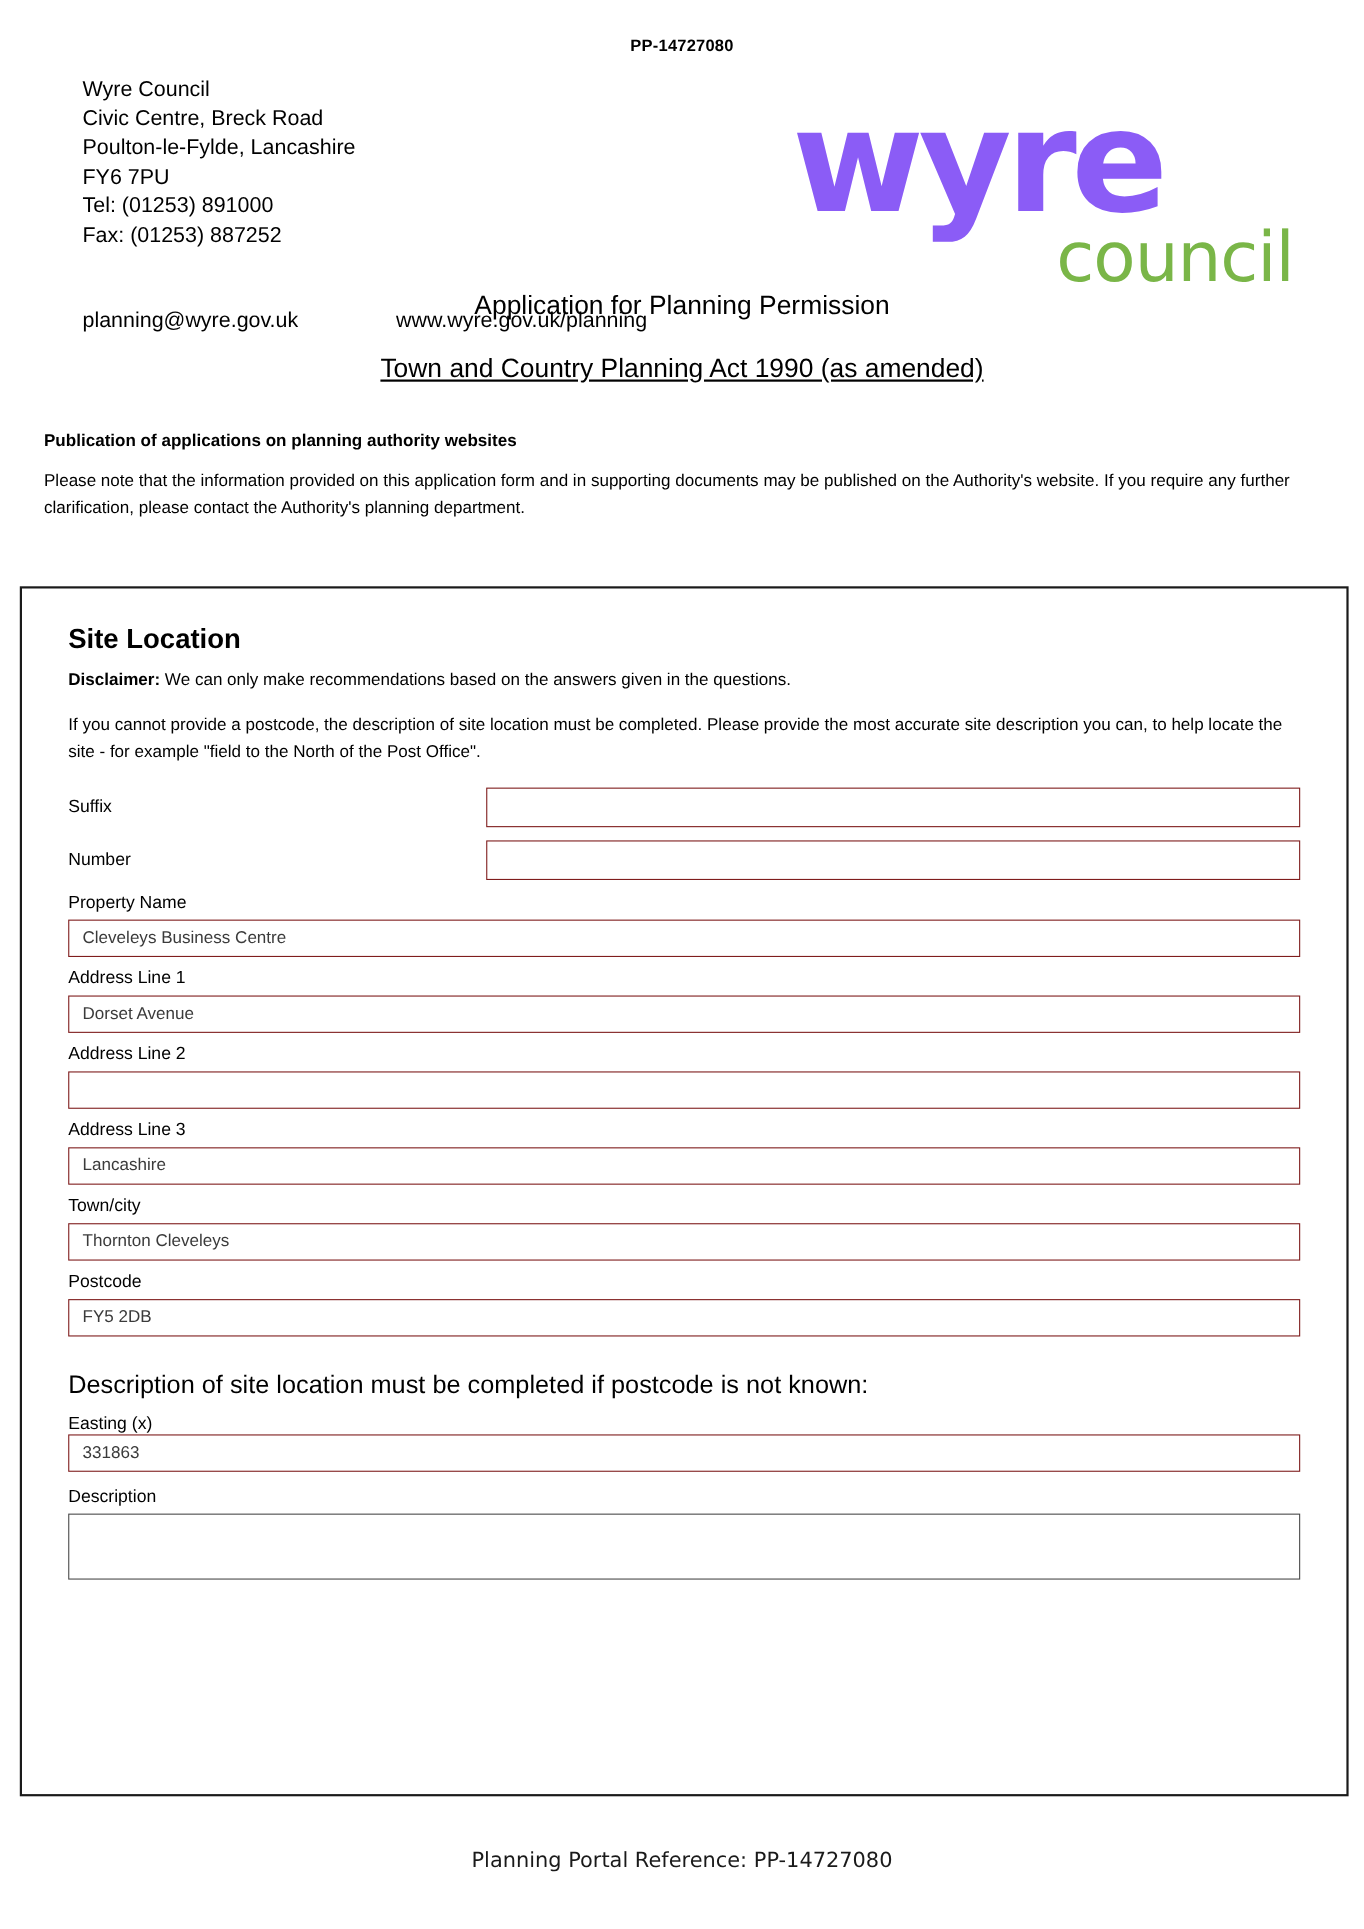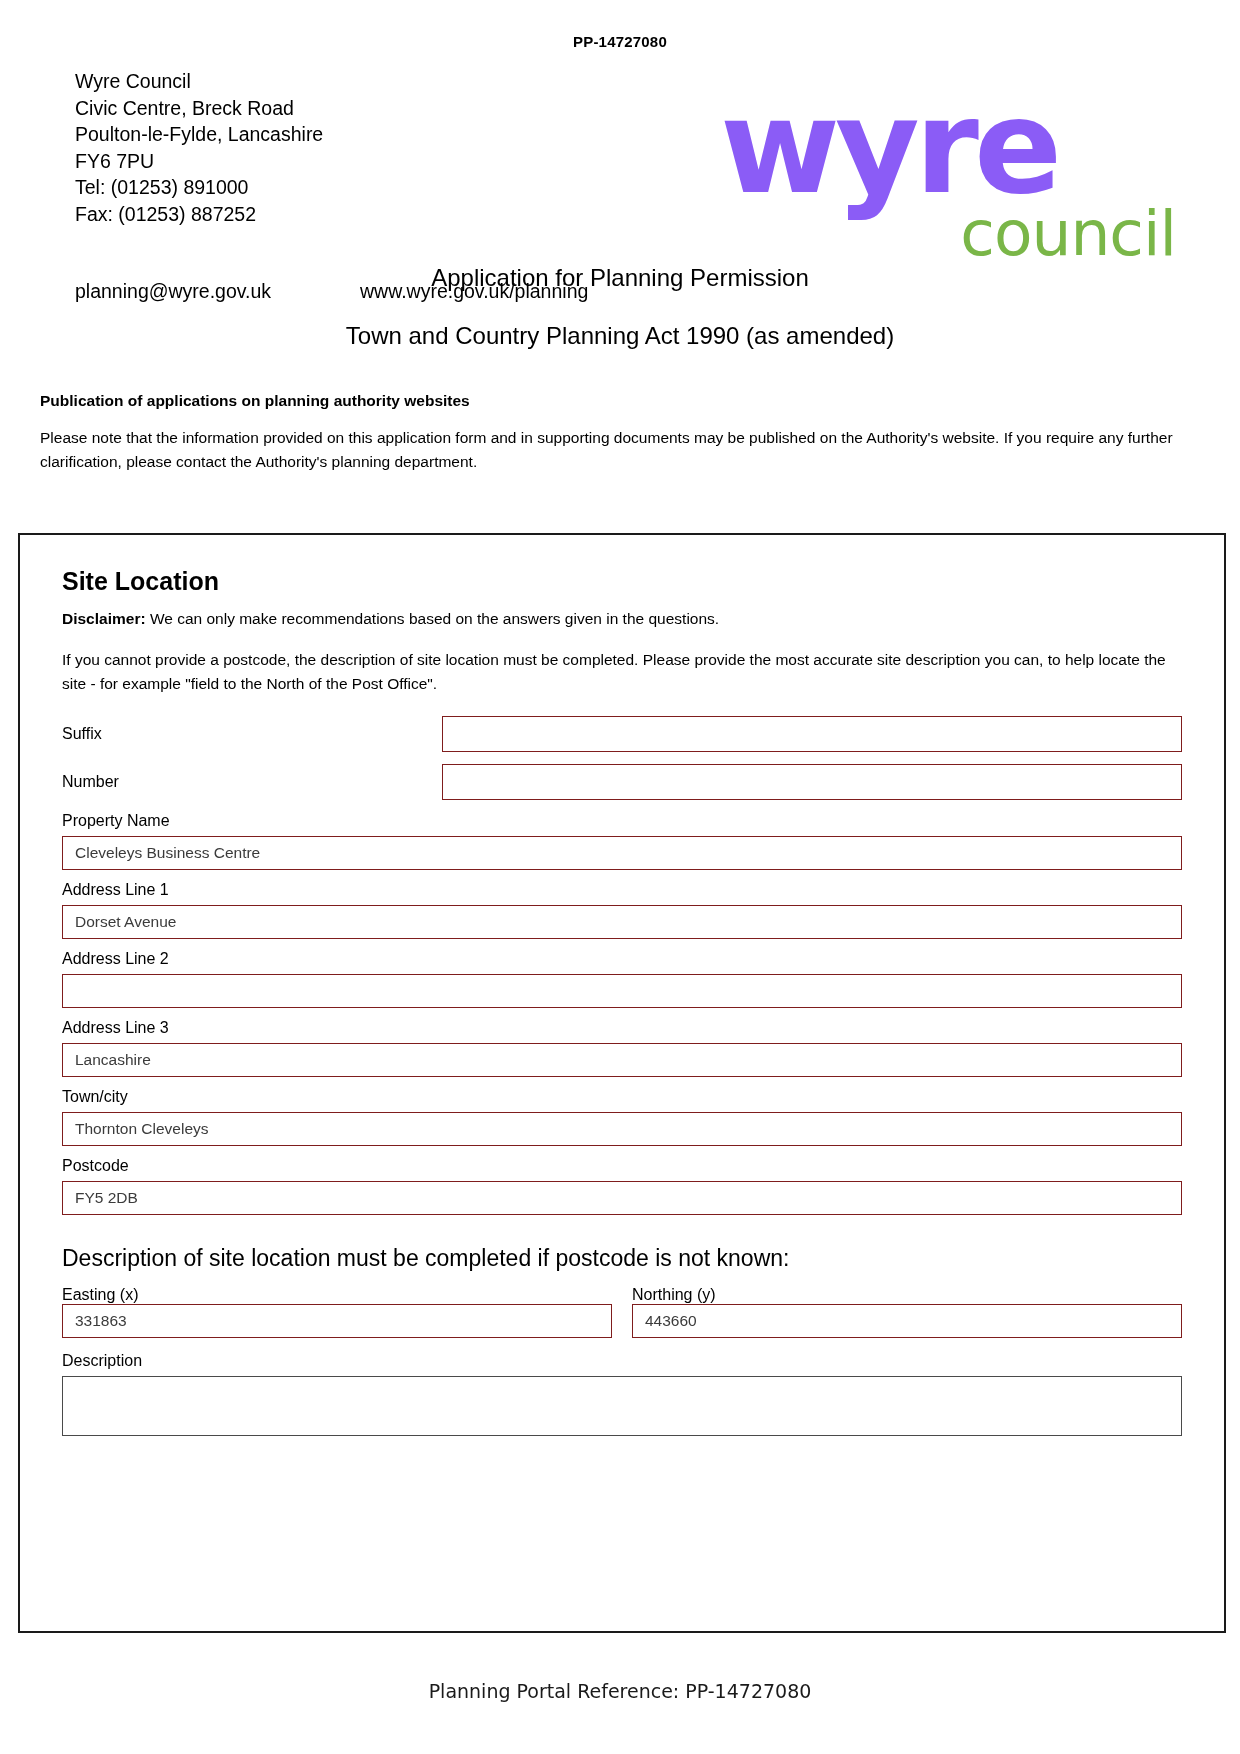--- a/index.html
+++ b/index.html
@@ -88,20 +88,21 @@
   }
   .title-main {
     text-align: center;
     font-size: 24px;
     margin-top: 6px;
   }
   .title-act {
     text-align: center;
     font-size: 24px;
     margin-top: 30px;
+    text-decoration: underline;
   }
   .pub-heading {
     font-size: 15.5px;
     font-weight: bold;
     margin-top: 42px;
     margin-left: 0px;
   }
   .pub-body {
     font-size: 15.5px;
     line-height: 24px;
@@ -281,24 +282,20 @@
       <div class="field">FY5 2DB</div>
     </div>
 
     <div class="sub-heading">Description of site location must be completed if postcode is not known:</div>
 
     <div class="two-col">
       <div>
         <span class="lbl">Easting (x)</span>
         <div class="field">331863</div>
       </div>
-      <div>
-        <span class="lbl">Northing (y)</span>
-        <div class="field">443660</div>
-      </div>
     </div>
 
     <div class="stack" style="margin-top:14px;">
       <span class="lbl">Description</span>
       <div class="desc-box"></div>
     </div>
   </div>
 
   <div class="footer">Planning Portal Reference: PP-14727080</div>
 

